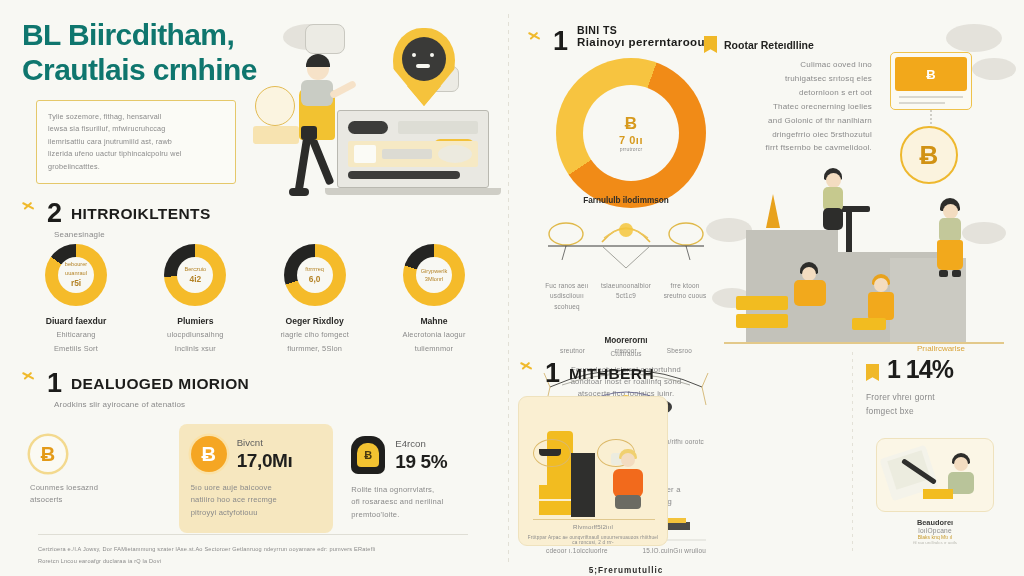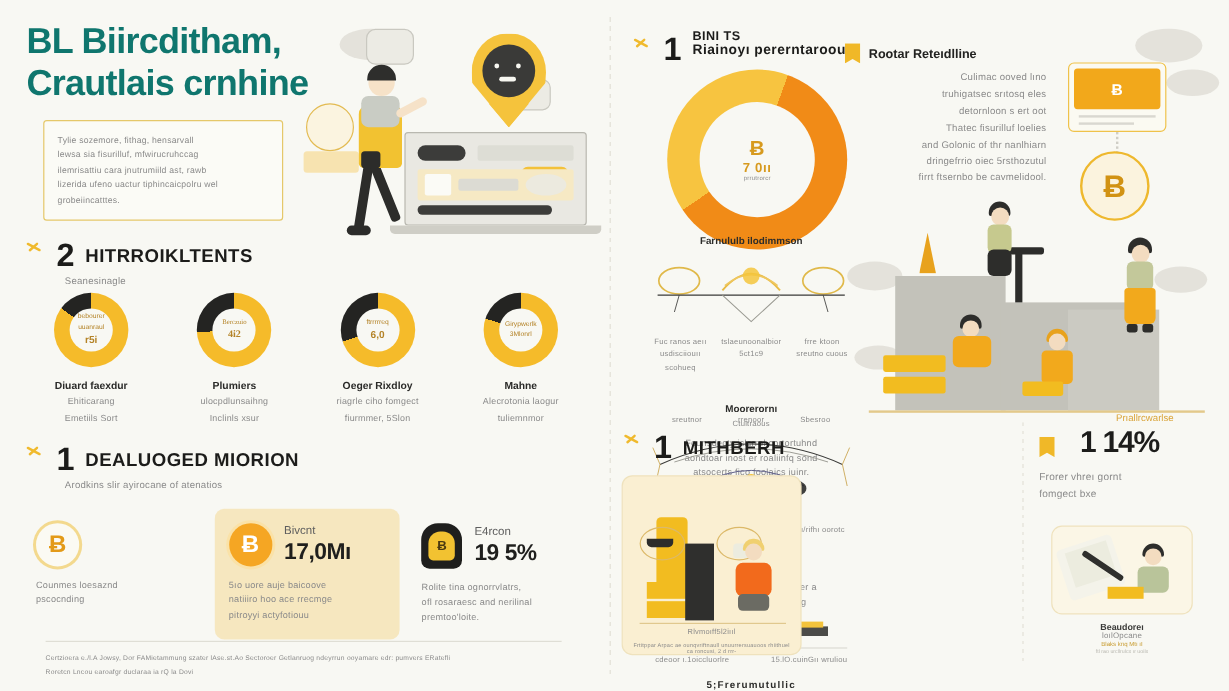--- a/index.html
+++ b/index.html
@@ -156,21 +156,21 @@
   .fig { position: absolute; }
   .fig-head { position: absolute; border-radius: 50%; background: #f3dcc0; }
   .fig-hair { position: absolute; background: #2d2d2b; border-radius: 11px 11px 2px 2px; }
   .fig-body { position: absolute; border-radius: 5px; }
   .coinstack { position: absolute; background: #f2bc20; border-radius: 2px; }
 
   
   .panel { position: absolute; border-radius: 9px; background: #faefd2; border: 1px solid #efe2bd; }
   .panel-cap { position: absolute; font-size: 6.2px; text-align: center; width: 100%; }
   .pct-block { position: absolute; left: 358px; top: 358px; width: 155px; }
-  .pct-head { display: flex; align-items: flex-start; gap: 21px; }
+  .pct-head { display: flex; align-items: flex-start; gap: 8px; }
   .pct-num { font-size: 25px; font-weight: 700; color: #1d1d1b; letter-spacing: -1px; line-height: .95; filter: blur(.3px);}
   .pct-small { position: absolute; left: 30px; top: -14px; font-size: 8px; color: #d9a43a; filter: blur(.4px); }
   .pct-desc { margin-top: 9px; font-size: 8.4px; line-height: 1.62; }
   .r-divider { position: absolute; left: 344px; top: 352px; width: 1px; height: 200px;
                background: repeating-linear-gradient(to bottom,#e3e1d7 0 3px, transparent 3px 7px); }
 </style>
 </head>
 <body>
 
 <div class="page">
@@ -252,21 +252,21 @@
             <span>uuanraul</span>
             <b>r5i</b>
           </div>
         </div>
         <div class="dc-title">Diuard faexdur</div>
         <div class="dc-desc blur">Ehiticarang</div>
         <div class="dc-desc blur">Emetiils Sort</div>
       </div>
 
       <div class="donut-cell">
-        <div class="donut" style="background: conic-gradient(rgb(245, 187, 42) 0deg, rgb(245, 187, 42) 266.4deg, rgb(36, 36, 34) 266.4deg, rgb(36, 36, 34) 360deg); font-family: Liberation Serif, serif;">
+        <div class="donut" style="background: conic-gradient(rgb(245, 187, 42) 0deg, rgb(245, 187, 42) 266.4deg, rgb(36, 36, 34) 266.4deg, rgb(36, 36, 34) 360deg);">
           <div class="donut-val">
             <span>Berczuio</span>
             <b>4i2</b>
           </div>
         </div>
         <div class="dc-title">Plumiers</div>
         <div class="dc-desc blur">ulocpdlunsaihng</div>
         <div class="dc-desc blur">Inclinls xsur</div>
       </div>
 
@@ -301,21 +301,21 @@
       <span class="ttl">DEALUOGED MIORION</span>
     </div>
     <div class="ssub blur" style="left:54px; top:400px;">Arodkins slir ayirocane of atenatios</div>
 
     <div class="stat-row">
       <div class="stat">
         <div class="stat-head">
           <div class="coin outline">Ƀ</div>
         </div>
         <div class="stat-desc blur">Counmes loesaznd</div>
-        <div class="stat-desc blur" style="margin-top:0">pscocnding</div>
+        <div class="stat-desc blur" style="margin-top:0">atsocerts</div>
       </div>
 
       <div class="stat hl">
         <div class="stat-head">
           <div class="coin">Ƀ</div>
           <div>
             <div class="stat-lbl blur-d">Bivcnt</div>
             <div class="stat-num">17,0Mı</div>
           </div>
         </div>
@@ -369,21 +369,21 @@
     </div>
 
     <div class="rt-block">
       <div class="rt-head">
         <span class="bookmark"></span>
         <h3>Rootar Reteıdlline</h3>
       </div>
       <p class="blur">Culimac ooved lıno</p>
       <p class="blur" style="margin-top:0">truhigatsec srıtosq eles</p>
       <p class="blur" style="margin-top:0">detornloon s ert oot</p>
-      <p class="blur" style="margin-top:0">Thatec fisurilluf loelies</p>
+      <p class="blur" style="margin-top:0">Thatec orecnerning loelies</p>
       <p class="blur" style="margin-top:0">and Golonic of thr nanlhiarn</p>
       <p class="blur" style="margin-top:0">dringefrrio oiec 5rsthozutul</p>
       <p class="blur" style="margin-top:0">firrt ftsernbo be cavmelidool.</p>
     </div>
 
     <div class="cloudy" style="left:438px;top:24px;width:56px;height:28px;"></div>
     <div class="cloudy" style="left:464px;top:58px;width:44px;height:22px;"></div>
     <div class="device">
       <div class="device-scr">Ƀ</div>
       <div class="device-bar" style="top:43px;"></div>

